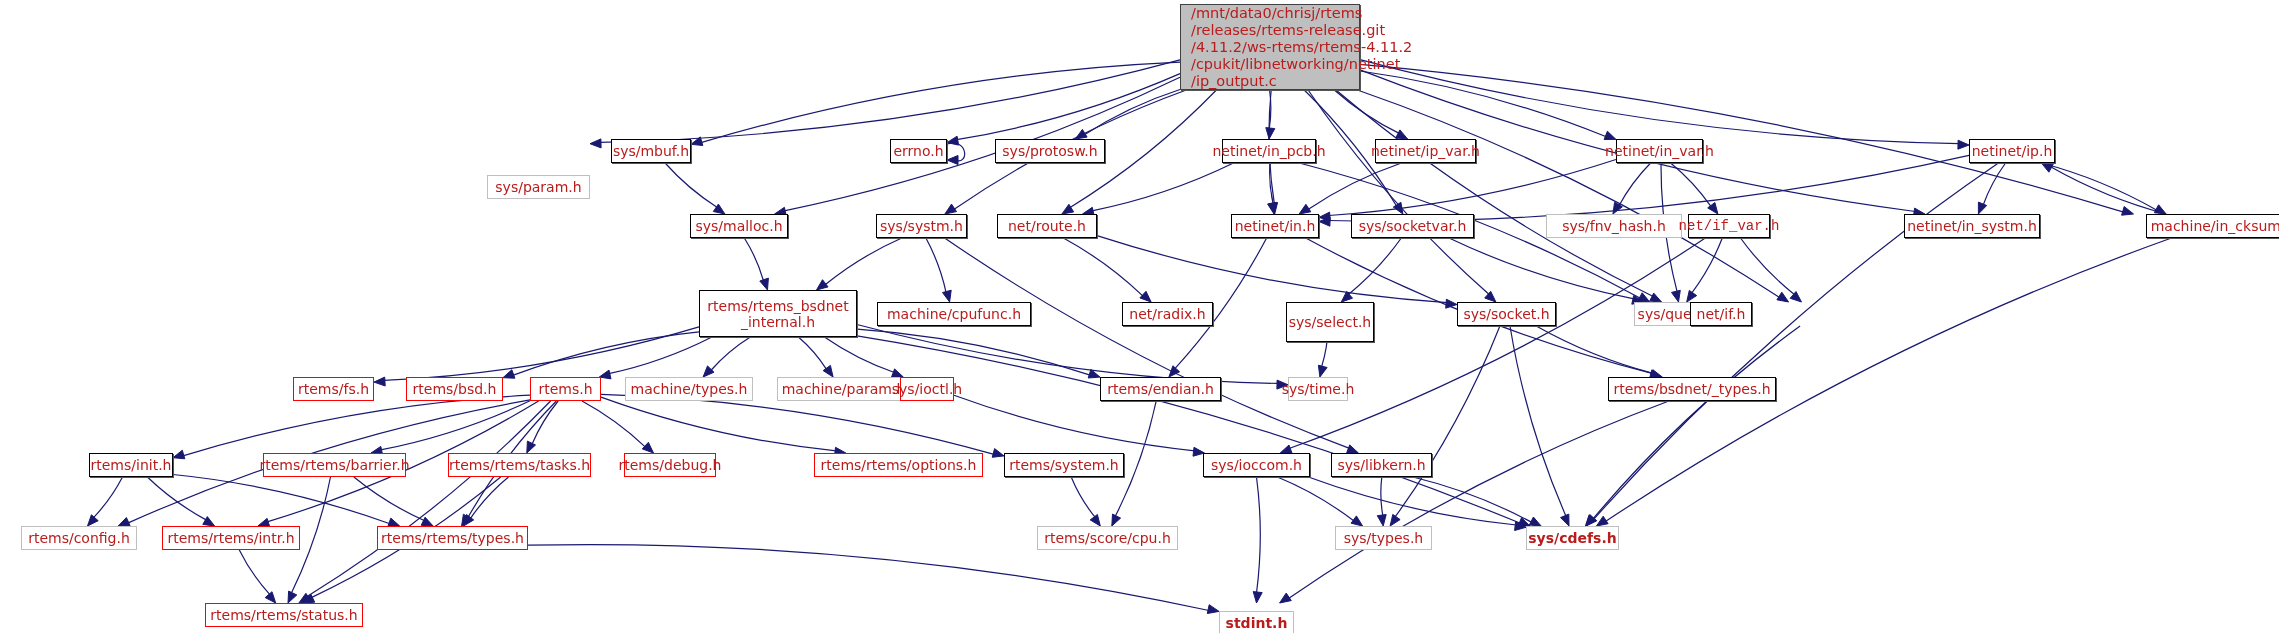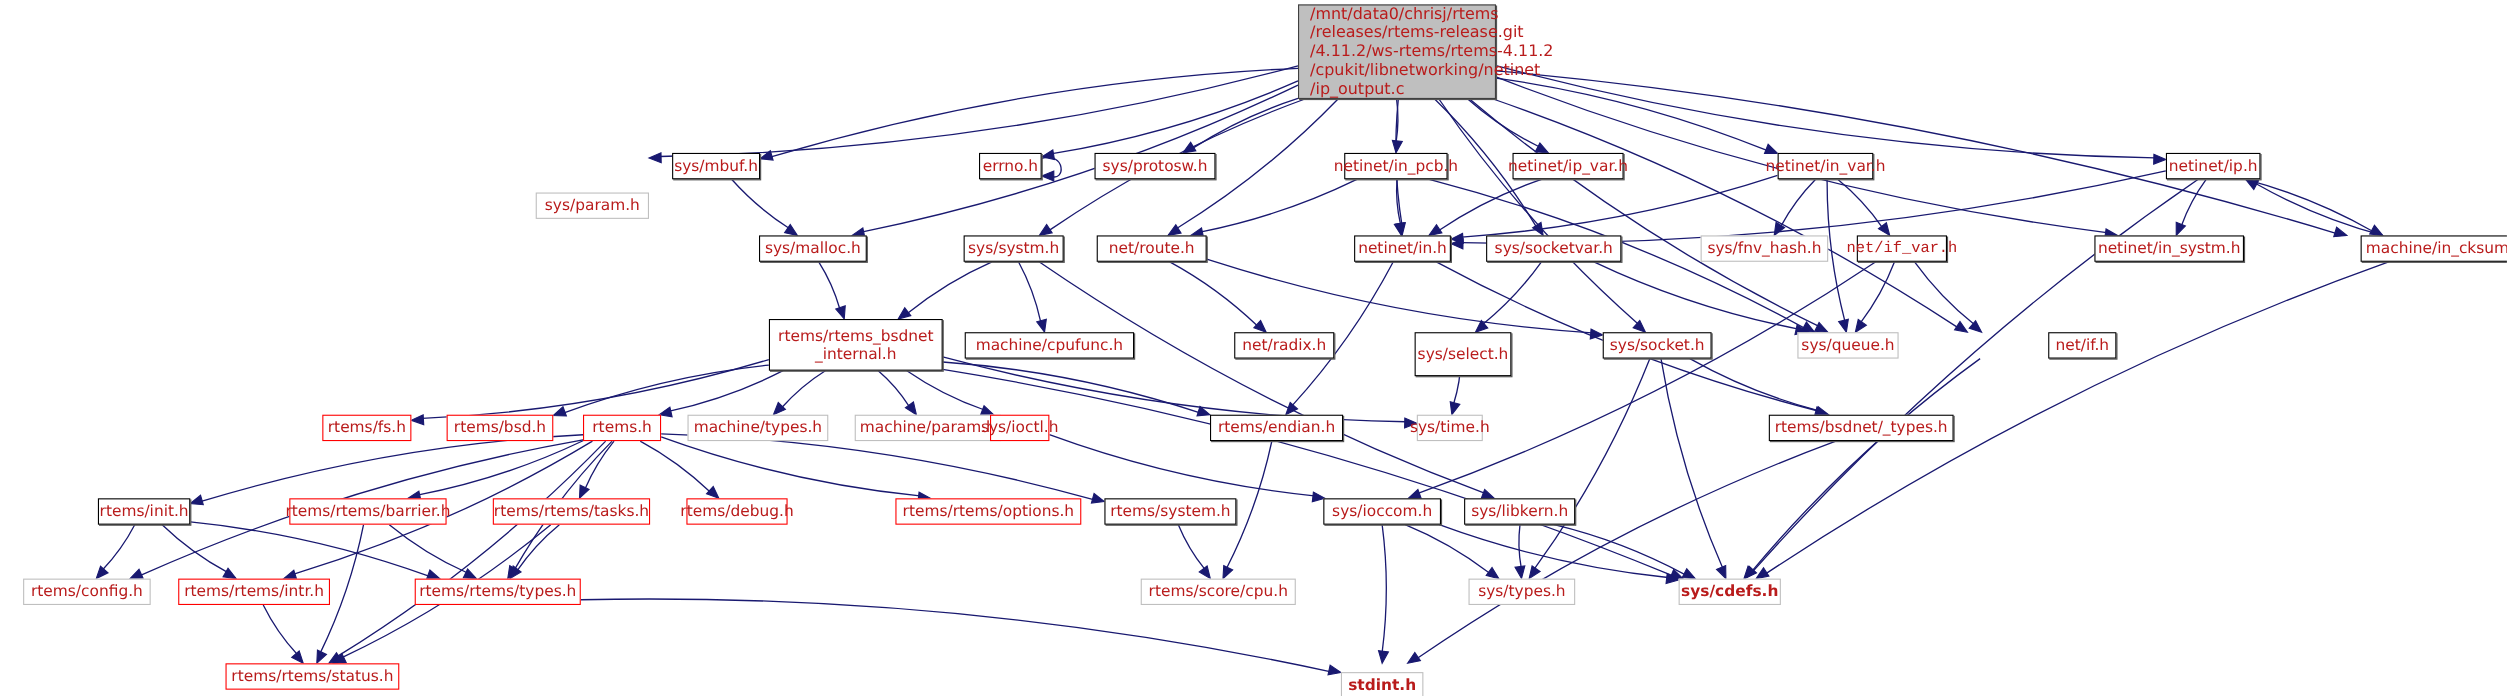--- a/index.html
+++ b/index.html
@@ -207,32 +207,32 @@
     <div class="node" style="left: 995px; top: 139px; width: 110px; height: 24px;">sys/protosw.h</div>
     <div class="node" style="left: 1222px; top: 139px; width: 94px; height: 24px;">netinet/in_pcb.h</div>
     <div class="node" style="left: 1375px; top: 139px; width: 101px; height: 24px;">netinet/ip_var.h</div>
     <div class="node" style="left: 1616px; top: 139px; width: 87px; height: 24px;">netinet/in_var.h</div>
     <div class="node" style="left: 1969px; top: 139px; width: 86px; height: 24px;">netinet/ip.h</div>
     <div class="node" style="left: 690px; top: 214px; width: 98px; height: 24px;">sys/malloc.h</div>
     <div class="node" style="left: 876px; top: 214px; width: 91px; height: 24px;">sys/systm.h</div>
     <div class="node" style="left: 997px; top: 214px; width: 100px; height: 24px;">net/route.h</div>
     <div class="node" style="left: 1231px; top: 214px; width: 88px; height: 24px;">netinet/in.h</div>
     <div class="node" style="left: 1351px; top: 214px; width: 123px; height: 24px;">sys/socketvar.h</div>
-    <div class="node gray" style="left: 1546px; top: 214px; width: 116px; height: 24px;">sys/fnv_hash.h</div>
+    <div class="node gray" style="left: 1546px; top: 214px; width: 136px; height: 24px;">sys/fnv_hash.h</div>
     <div class="node" style="left: 1688px; top: 214px; width: 82px; height: 24px; font-family: Liberation Mono, monospace;">net/if_var.h</div>
     <div class="node" style="left: 1904px; top: 214px; width: 136px; height: 24px;">netinet/in_systm.h</div>
     <div class="node" style="left: 2119px; top: 214px; width: 153px; height: 24px; margin-left: 27px;">machine/in_cksum.h</div>
     <div class="node" style="left: 699px; top: 290px; width: 158px; height: 47px;">rtems/rtems_bsdnet
 _internal.h</div>
     <div class="node" style="left: 877px; top: 302px; width: 154px; height: 24px;">machine/cpufunc.h</div>
     <div class="node" style="left: 1122px; top: 302px; width: 91px; height: 24px;">net/radix.h</div>
     <div class="node" style="left: 1286px; top: 302px; width: 88px; height: 40px;">sys/select.h</div>
     <div class="node" style="left: 1457px; top: 302px; width: 99px; height: 24px;">sys/socket.h</div>
     <div class="node gray" style="left: 1634px; top: 302px; width: 92px; height: 24px;">sys/queue.h</div>
-    <div class="node" style="left: 1862px; top: 302px; width: 62px; height: 24px;">net/if.h</div>
+    <div class="node" style="left: 1690px; top: 302px; width: 62px; height: 24px;">net/if.h</div>
     <div class="node red" style="left: 293px; top: 377px; width: 81px; height: 24px;">rtems/fs.h</div>
     <div class="node red" style="left: 406px; top: 377px; width: 97px; height: 24px;">rtems/bsd.h</div>
     <div class="node red" style="left: 530px; top: 377px; width: 71px; height: 24px;">rtems.h</div>
     <div class="node gray" style="left: 625px; top: 377px; width: 128px; height: 24px;">machine/types.h</div>
     <div class="node gray" style="left: 777px; top: 377px; width: 133px; height: 24px;">machine/param.h</div>
     <div class="node red" style="left: 900px; top: 377px; width: 54px; height: 24px;">sys/ioctl.h</div>
     <div class="node" style="left: 1100px; top: 377px; width: 121px; height: 24px;">rtems/endian.h</div>
     <div class="node gray" style="left: 1288px; top: 377px; width: 60px; height: 24px;">sys/time.h</div>
     <div class="node" style="left: 1608px; top: 377px; width: 168px; height: 24px;">rtems/bsdnet/_types.h</div>
     <div class="node" style="left: 89px; top: 453px; width: 84px; height: 24px;">rtems/init.h</div>

